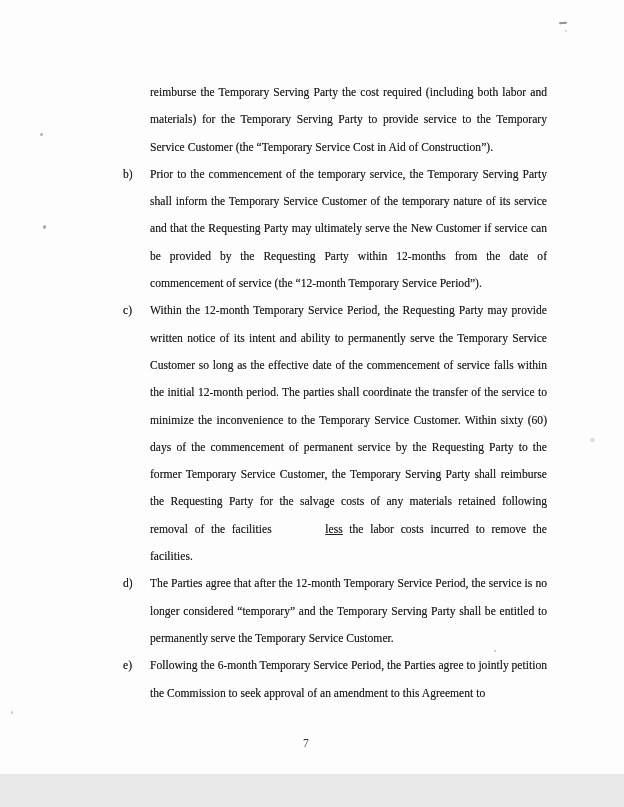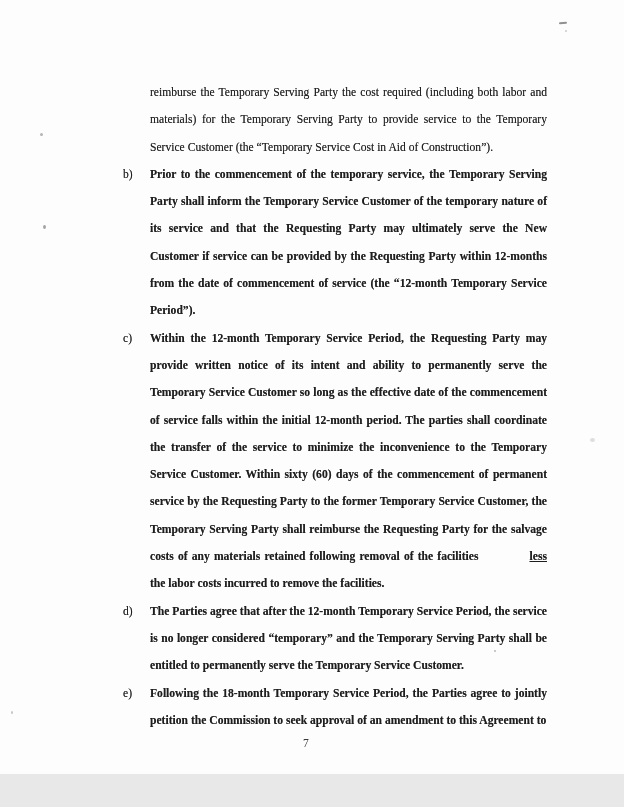--- a/index.html
+++ b/index.html
@@ -33,21 +33,20 @@
   .item {
     display: flex;
     align-items: flex-start;
   }
   .item .label {
     flex: 0 0 27px;
   }
   .item .body {
     flex: 1 1 auto;
     text-align: justify;
-    font-weight: bold;
   }
   .u {
     text-decoration: underline;
     margin-left: 47px;
   }
   .page-number {
     position: absolute;
     top: 737px;
     left: 0;
     width: 612px;
@@ -95,21 +94,21 @@
     <div class="item">
       <span class="label">d)</span>
       <div class="body">
         <span>The Parties agree that after the 12-month Temporary Service Period, the service is no longer considered “temporary” and the Temporary Serving Party shall be entitled to permanently serve the Temporary Service Customer.</span>
       </div>
     </div>
 
     <div class="item">
       <span class="label">e)</span>
       <div class="body">
-        <span>Following the 18-month Temporary Service Period, the Parties agree to jointly petition the Commission to seek approval of an amendment to this Agreement to</span>
+        <span>Following the 6-month Temporary Service Period, the Parties agree to jointly petition the Commission to seek approval of an amendment to this Agreement to</span>
       </div>
     </div>
 
   </div>
 
   <div class="page-number">7</div>
 
   <div class="artifact art-dash"></div>
   <div class="artifact art-dot1"></div>
   <div class="artifact art-dot2"></div>

